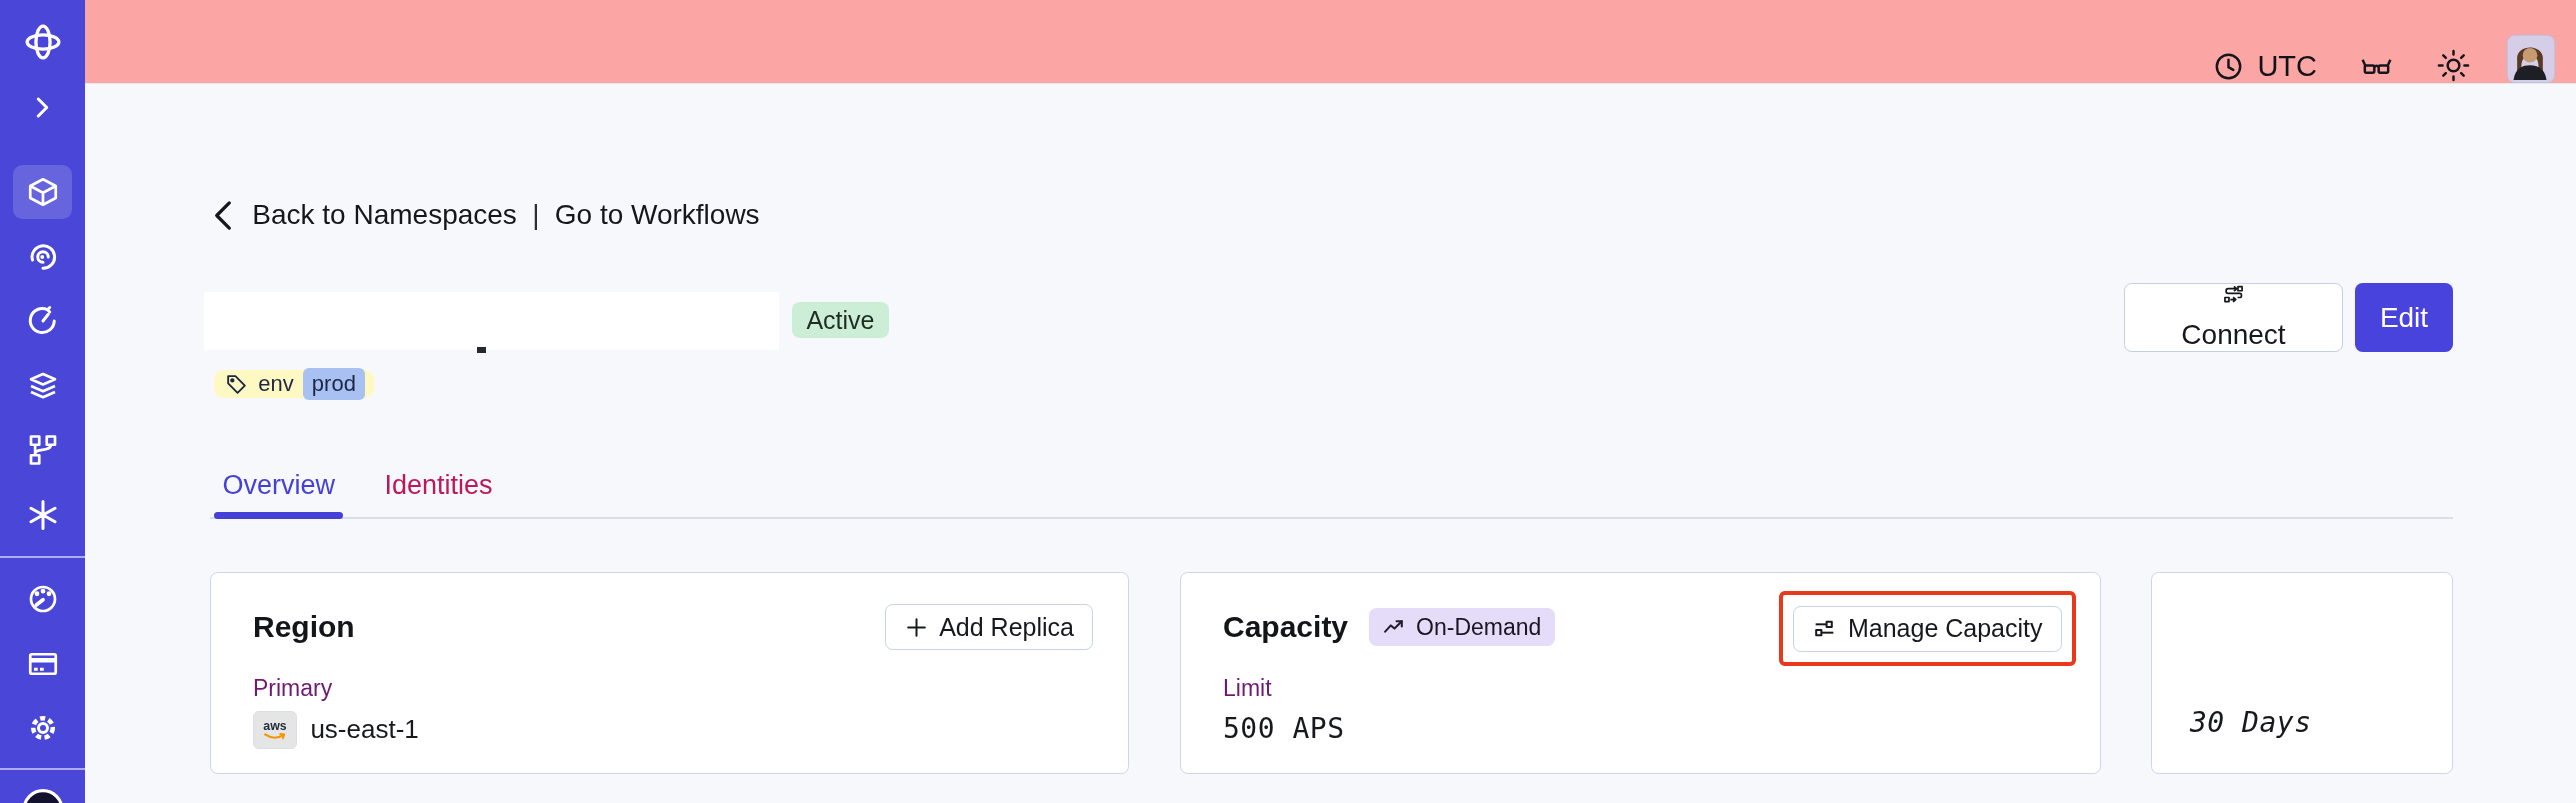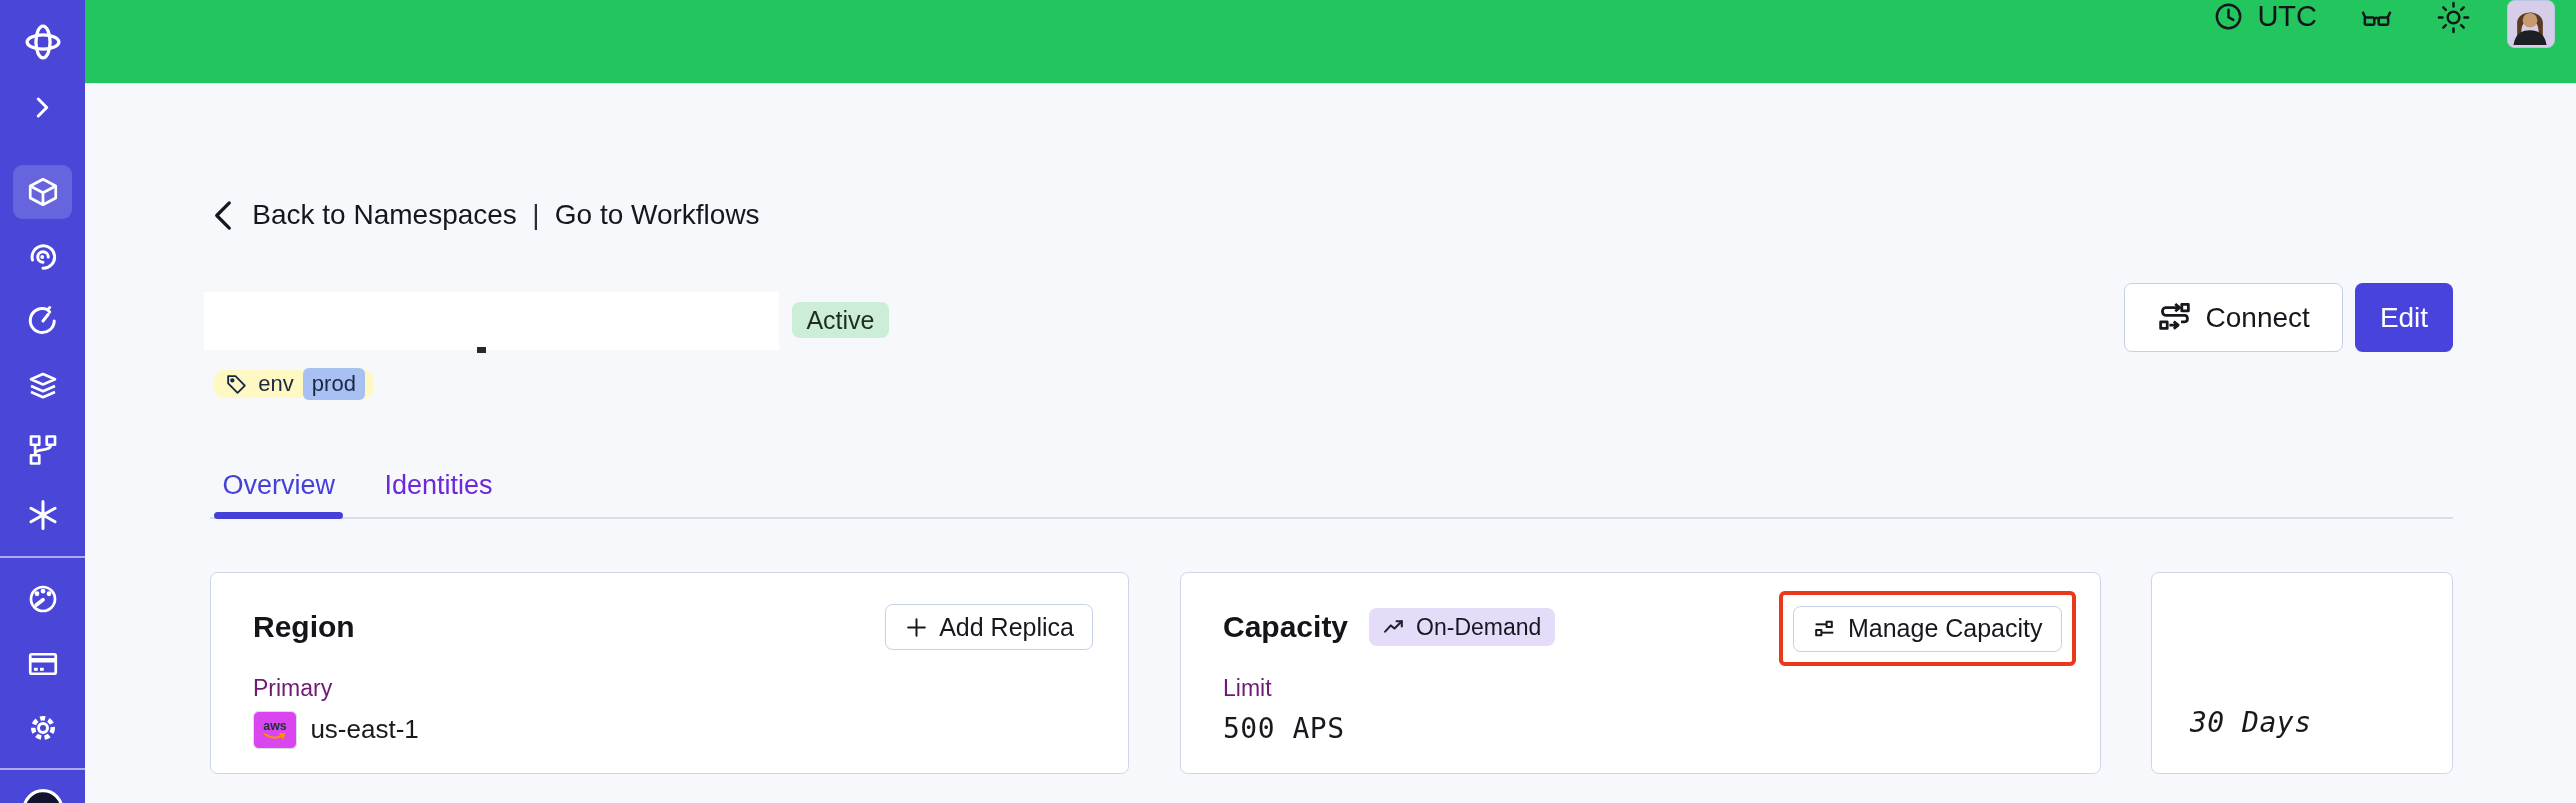--- a/index.html
+++ b/index.html
@@ -6,22 +6,22 @@
   html,body { width:2576px; height:804px; overflow:hidden; }
   body {
     font-family:"Liberation Sans", sans-serif;
     background:#f7f8fb; color:#17191e; position:relative;
   }
   svg { display:block; }
 
   
   .topbar {
     position:absolute; left:85px; top:0; right:0; height:84px;
-    background:#22c55e; border-bottom:1.9px solid #e3e7ef;
-    display:flex; align-items:flex-start; justify-content:flex-end;
+    background:#fca5a5; border-bottom:1.9px solid #e3e7ef;
+    display:flex; align-items:flex-end; justify-content:flex-end;
     padding-right:21px;
   }
   .tz-group { display:flex; align-items:center; gap:12.5px; font-size:29px; font-weight:500; color:#111318; cursor:pointer; }
   .topbar-icon { margin-left:42px; color:#15171c; cursor:pointer; }
   .avatar {
     margin-left:36px; width:48px; height:48px; border-radius:7.7px;
     border:1.9px solid #b9c6e2; overflow:hidden; background:#d6cde8; cursor:pointer;
   }
 
   
@@ -71,34 +71,34 @@
     font-size:22px; font-weight:500;
   }
   .tag-pill svg { width:25px; height:25px; }
   .tag-inner { background:#a9c0f3; border-radius:5.8px; padding:2.9px 8.6px; }
 
   
   .btn { cursor:pointer; display:inline-flex; align-items:center; justify-content:center; }
   .connect-btn {
     position:absolute; left:2124px; top:283px; width:219px; height:69px;
     background:#fff; border:1.9px solid #c3cfe6; border-radius:7.7px;
-    gap:13.4px; font-size:28px; font-weight:500; color:#16181d;
+    gap:13.4px; font-size:28px; font-weight:500; color:#16181d;flex-direction:column;
   }
   .connect-btn svg { width:35px; height:35px; }
   .edit-btn {
     position:absolute; left:2355px; top:283px; width:98px; height:69px;
     background:#4843dc; color:#ffffff; border:none; border-radius:7.7px;
     font-size:28px; font-weight:500;
   }
 
   
   .tabs { position:absolute; left:210px; top:470px; display:flex;text-align:right; }
   .tab { font-size:27px; font-weight:500; cursor:pointer; }
   .tab.overview { color:#4541d8; padding:0 12.5px; }
-  .tab.identities { color:#6d28d9; margin-left:37px; }
+  .tab.identities { color:#be185d; margin-left:37px; }
   .tab-rule { position:absolute; left:210px; top:517px; width:2243px; height:1.9px; background:#d9dee9; }
   .tab-underline { position:absolute; left:214px; top:512px; width:129px; height:6.7px; background:#4541d8; border-radius:3.8px; }
 
   
   .card {
     position:absolute; top:572px; height:202px; background:#ffffff;
     border:1.9px solid #ccd6e8; border-radius:7.7px; padding:31px 35px 0 42px;
   }
   #card-region { left:210px; width:919px; }
   #card-capacity { left:1180px; width:921px; }
@@ -113,21 +113,21 @@
   .head-badge svg { width:25px; height:25px; }
   .spacer { flex:1; }
   .card-btn {
     height:46px; background:#fff; border:1.9px solid #c5d1e6; border-radius:7.7px;
     padding:0 18px; gap:10.5px; font-size:25px; font-weight:500; color:#16181d;
   }
   .card-btn svg { width:25px; height:25px; }
   .field-label { margin-top:25px; font-size:23px; color:#701a75; }
   .region-row { margin-top:8.6px; display:flex; align-items:center; gap:13.4px; font-size:26px; color:#17191d; }
   .aws-badge {
-    width:44px; height:38px; background:#d946ef; border:1.9px solid #d9dee8;
+    width:44px; height:38px; background:#e5e5e5; border:1.9px solid #d9dee8;
     border-radius:5.8px; display:flex; align-items:center; justify-content:center;
   }
   .mono-value {
     margin-top:9.6px; font-family:"DejaVu Sans Mono", monospace;
     font-size:28px; color:#17191d; letter-spacing:0.5px;
   }
   #card-retention .mono-value { margin-top:102px;font-style:italic; }
   .annotation-box {
     position:absolute; top:18px; right:24px;
     border:4.8px solid #e8391b; border-radius:5.8px; padding:10.5px;

